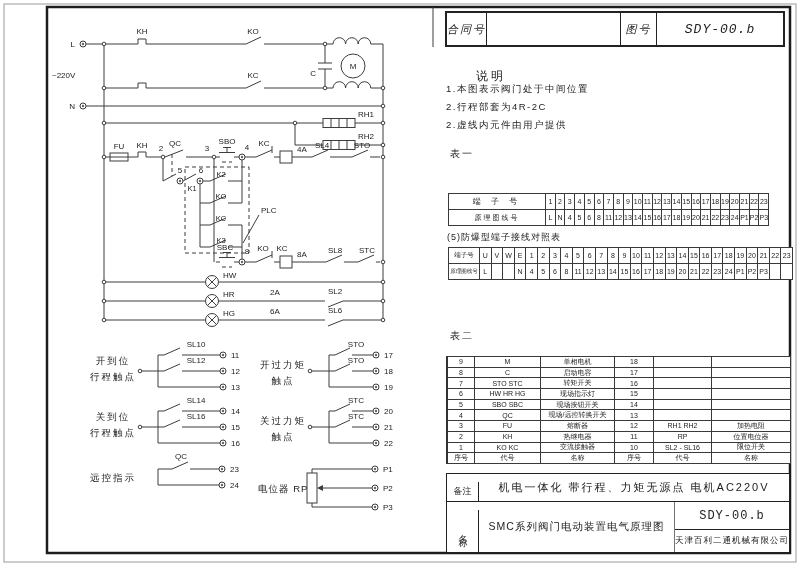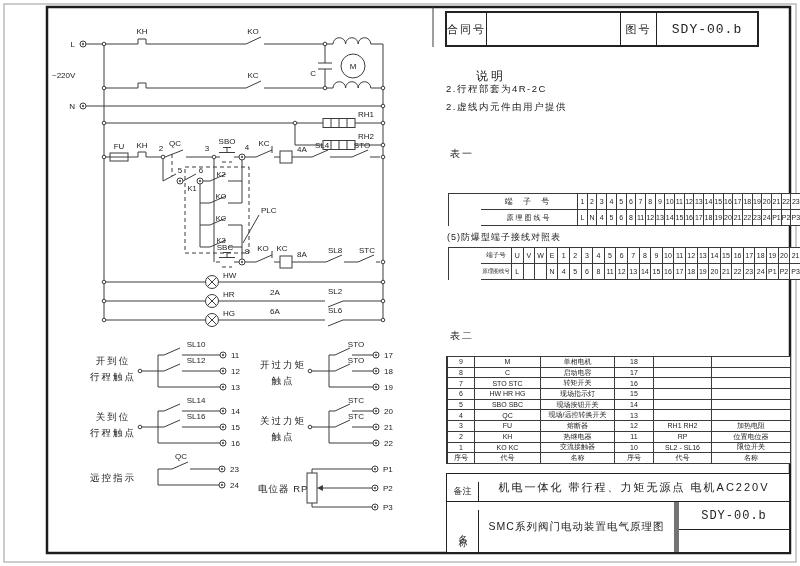--- a/index.html
+++ b/index.html
@@ -10,50 +10,50 @@
   .w{stroke:#3d3d3d;stroke-width:1;fill:none;}
   .dash{stroke:#3d3d3d;stroke-width:1;fill:none;stroke-dasharray:4,3;}
   .nodec{fill:#fff;stroke:#3d3d3d;stroke-width:1;}
   .termo{fill:#fff;stroke:#3d3d3d;stroke-width:1;}
   .termi{fill:#666;stroke:none;}
   .t{font-size:8px;fill:#222;}
   .ts{font-size:7.5px;fill:#222;}
   .cn{font-size:9.5px;fill:#222;letter-spacing:2px;}
   .mid{text-anchor:middle;} .end{text-anchor:end;}
   
-  .tblock{left:445px;top:11px;width:314px;height:36px;display:flex;border:2px solid #222;box-sizing:border-box;background:#fff;}
+  .tblock{left:445px;top:11px;width:340px;height:36px;display:flex;border:2px solid #222;box-sizing:border-box;background:#fff;font-style:italic;}
   .tblock>div{display:flex;align-items:center;justify-content:center;box-sizing:border-box;}
   .tb-label{font-size:11px;letter-spacing:2px;border-right:1.5px solid #222;}
   .tb-val{font-family:"Liberation Mono","DejaVu Sans Mono",monospace;font-size:13px;letter-spacing:1px;}
   
   .notes-title{left:476px;top:68px;font-size:12px;letter-spacing:3px;font-family:Liberation Mono, monospace;}
   .notes-list{left:446px;top:83px;}
   .note-item{height:18px;font-size:9.5px;letter-spacing:1.5px;}
   .tcaption{font-size:10px;letter-spacing:2px;}
   .subtitle{font-size:9px;letter-spacing:1px;}
   .check{color:#2b3a8c;font-size:13px;font-weight:bold;margin-right:2px;}
   
-  .tstrip{border-top:1px solid #3a3a3a;border-left:1px solid #3a3a3a;background:#fff;padding-left:32px;}
+  .tstrip{border-top:1px solid #3a3a3a;border-left:1px solid #3a3a3a;background:#fff;}
   .trow{display:flex;height:16px;}
   .tlabel{display:flex;align-items:center;justify-content:center;border-right:1px solid #3a3a3a;border-bottom:1px solid #3a3a3a;box-sizing:border-box;flex:0 0 auto;}
   .tcells{flex:1;display:flex;}
   .tcell{flex:1;display:flex;align-items:center;justify-content:center;border-right:1px solid #3a3a3a;border-bottom:1px solid #3a3a3a;font-size:7px;overflow:hidden;}
   .f8{font-size:8px;letter-spacing:4px;} .f65{font-size:6.5px;letter-spacing:0;} .f55{font-size:5.5px;letter-spacing:0;}
   
   .ctable{left:446px;top:356px;display:grid;grid-template-columns:27px 66px 74px 39px 58px 79px;grid-auto-rows:10.7px;
           border-left:2px solid #333;border-top:1px solid #3a3a3a;background:#fff;}
   .ctable>div{border-right:1px solid #3a3a3a;border-bottom:1px solid #3a3a3a;display:flex;align-items:center;justify-content:center;
               font-size:7px;white-space:nowrap;overflow:hidden;}
   
   .remark{left:446px;top:473px;width:344px;height:29px;display:flex;border:1.5px solid #222;box-sizing:border-box;background:#fff;}
   .blk-label{flex:0 0 31px;display:flex;align-items:center;justify-content:center;font-size:9px;border-right:1px solid #222;margin-top:8px;}
   .blk-value{flex:1;display:flex;align-items:center;justify-content:center;font-size:11px;letter-spacing:2px;white-space:nowrap;text-align:right;}
   .nameblock{left:446px;top:502px;width:344px;height:51px;display:flex;border:1.5px solid #222;border-top:none;box-sizing:border-box;background:#fff;}
   .vert{writing-mode:vertical-rl;text-orientation:upright;letter-spacing:4px;}
-  .name-value{flex:0 0 195px;display:flex;align-items:center;justify-content:center;font-size:10.5px;letter-spacing:1px;border-right:5px solid #737373;white-space:nowrap;}
+  .name-value{flex:0 0 195px;display:flex;align-items:center;justify-content:center;font-size:10.5px;letter-spacing:1px;border-right:1px solid #737373;white-space:nowrap;}
   .right-col{flex:1;display:flex;flex-direction:column;}
   .dno{flex:0 0 27px;display:flex;align-items:center;justify-content:center;border-bottom:1px solid #222;
        font-family:"Liberation Mono","DejaVu Sans Mono",monospace;font-size:12px;letter-spacing:1px;}
   .company{flex:1;display:flex;align-items:center;justify-content:center;font-size:8.5px;letter-spacing:1px;white-space:nowrap;}
 </style>
 </head>
 <body>
 
 <div class="page">
 
@@ -352,20 +352,21 @@
 
   <div class="abs tblock">
     <div class="tb-label" style="flex:0 0 40px">合同号</div>
     <div style="flex:0 0 134px;border-right:1.5px solid #222"></div>
     <div class="tb-label" style="flex:0 0 36px">图号</div>
     <div class="tb-val" style="flex:1">SDY-00.b</div>
   </div>
 
   <div class="abs notes-title">说明</div>
   <div class="abs notes-list">
+      <div class="note-item">1.本图表示阀门处于中间位置</div>
       <div class="note-item">2.行程部套为4R-2C</div>
       <div class="note-item">2.虚线内元件由用户提供</div>
     </div>
 
   <div class="abs tcaption" style="left:450px;top:147px">表一</div>
 
   <div class="abs tstrip" style="left:448px;top:193px;width:320px">
     <div class="trow">
       <div class="tlabel f8" style="width:97px">端 子 号</div>
       <div class="tcells">
@@ -559,16 +560,17 @@
 
   <div class="abs remark">
     <div class="blk-label">备注</div>
     <div class="blk-value">机电一体化 带行程、力矩无源点 电机AC220V</div>
   </div>
   <div class="abs nameblock">
     <div class="blk-label vert">名称</div>
     <div class="name-value">SMC系列阀门电动装置电气原理图</div>
     <div class="right-col">
       <div class="dno">SDY-00.b</div>
+      <div class="company">天津百利二通机械有限公司</div>
     </div>
   </div>
 
 </div>
 
 </body></html>

